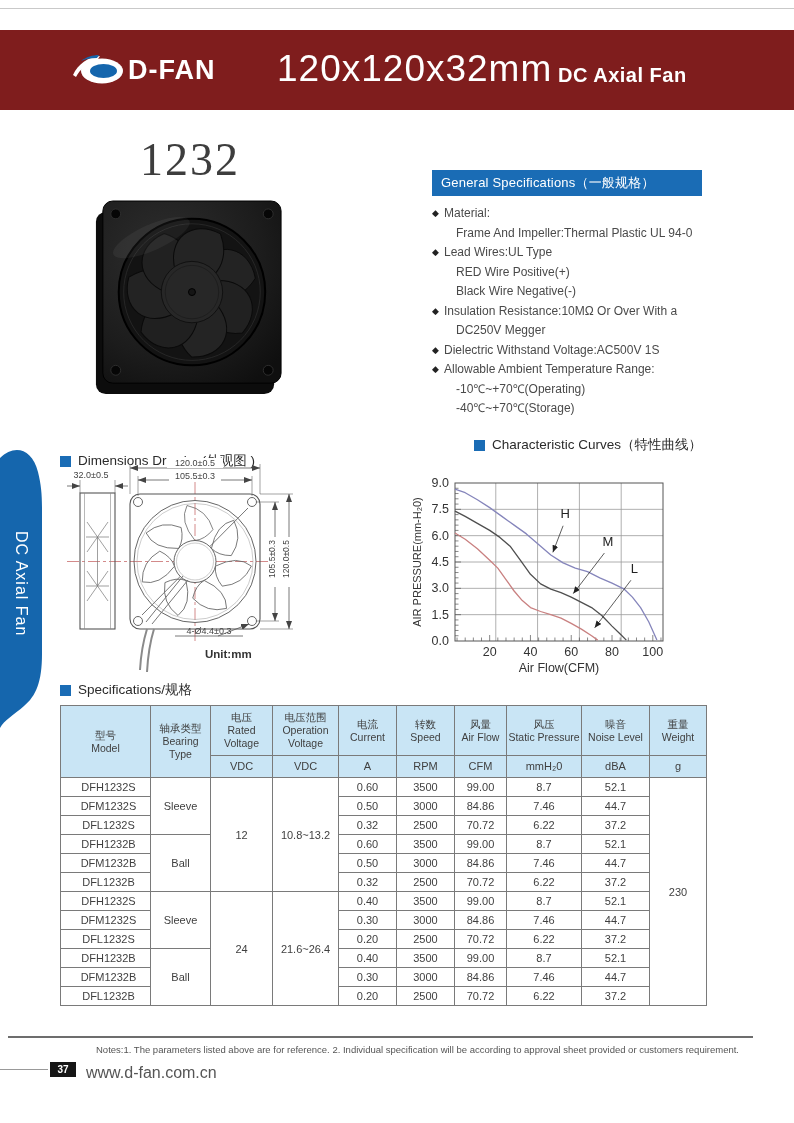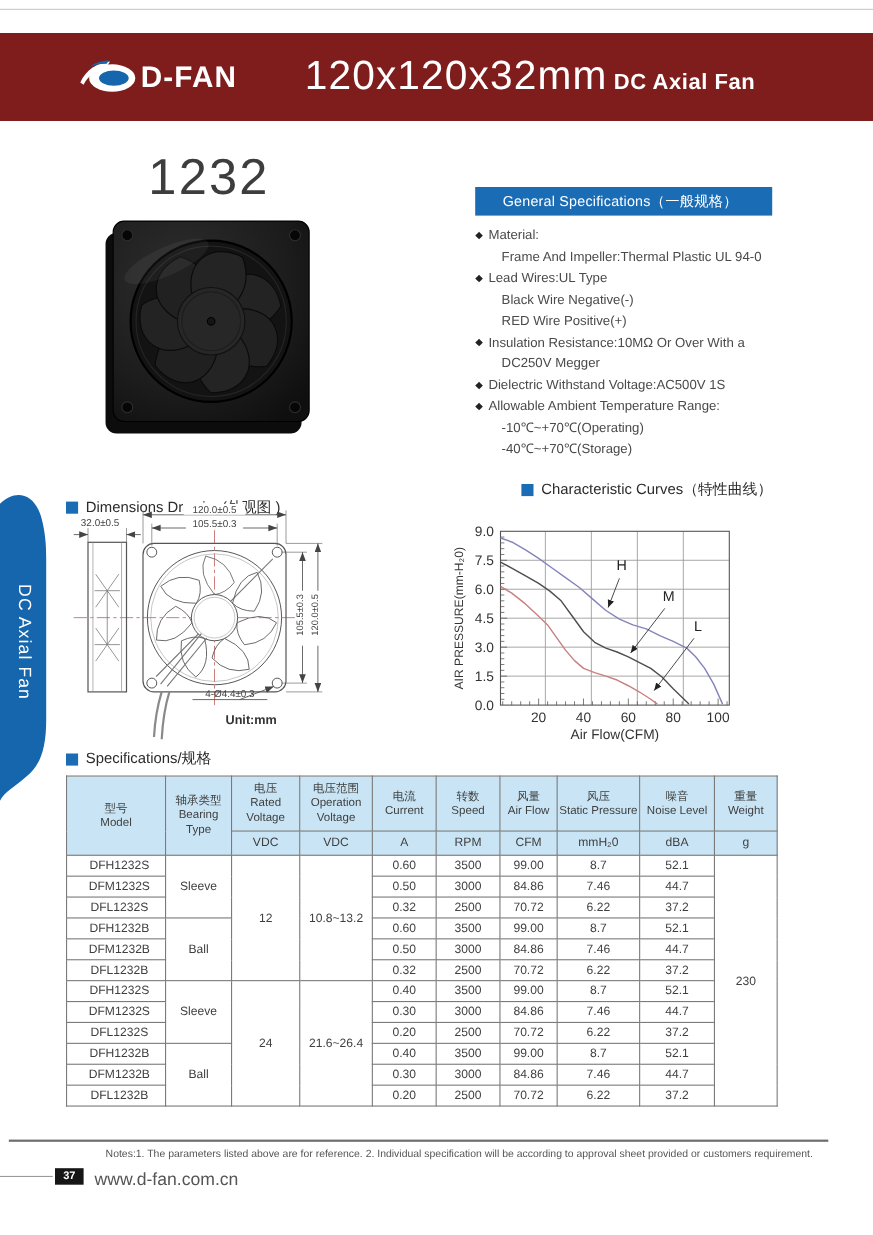--- a/index.html
+++ b/index.html
@@ -24,27 +24,27 @@
   
   #side-tab { left:0; top:442px; width:48px; height:290px; }
   #side-tab-label {
     position:absolute; left:4px; top:52px; width:34px; height:180px;
     writing-mode:vertical-rl; color:#fff; font-size:16px; letter-spacing:1px;
     display:flex; align-items:center; justify-content:center;
   }
 
   
   #model-number { left:110px; top:133px; width:160px; text-align:center;
-    font-size:46px; color:#3d3d3d; letter-spacing:2px; }
+    font-size:46px; color:#3d3d3d; letter-spacing:2px;font-family:Liberation Serif, serif; }
   #fan-photo { left:90px; top:196px; }
 
   
   #general-panel { left:432px; top:170px; width:270px; }
   #general-title-bar { background:#1a6cb5; color:#fff; font-size:13px;
-    padding:4px 0 4px 25px; letter-spacing:0.2px; }
+    padding:4px 0 4px 9px; letter-spacing:0.2px; }
   #general-list { margin-top:8px; }
   .spec-line { display:flex; font-size:12px; color:#4a4a4a; line-height:19.5px; }
   .spec-line .diamond { width:12px; font-size:9px; color:#222; flex:none; }
   .spec-line.cont { padding-left:12px; }
   .spec-line .diamond.blank { visibility:hidden; }
 
   
   .section-title { font-size:13.5px; color:#2b2b2b; display:flex; align-items:center; }
   .section-title .sq { width:11px; height:11px; background:#1a6cb5; margin-right:7px; flex:none; }
   #dims-title { left:60px; top:452px; }
@@ -147,25 +147,25 @@
         <div class="spec-line cont">
           <span class="diamond blank">◆</span>
           <span>Frame And Impeller:Thermal Plastic UL 94-0</span>
         </div>
         <div class="spec-line">
           <span class="diamond">◆</span>
           <span>Lead Wires:UL Type</span>
         </div>
         <div class="spec-line cont">
           <span class="diamond blank">◆</span>
-          <span>Black Wire Negative(-)</span>
+          <span>RED Wire Positive(+)</span>
         </div>
         <div class="spec-line cont">
           <span class="diamond blank">◆</span>
-          <span>RED Wire Positive(+)</span>
+          <span>Black Wire Negative(-)</span>
         </div>
         <div class="spec-line">
           <span class="diamond">◆</span>
           <span>Insulation Resistance:10MΩ Or Over With a</span>
         </div>
         <div class="spec-line cont">
           <span class="diamond blank">◆</span>
           <span>DC250V Megger</span>
         </div>
         <div class="spec-line">

